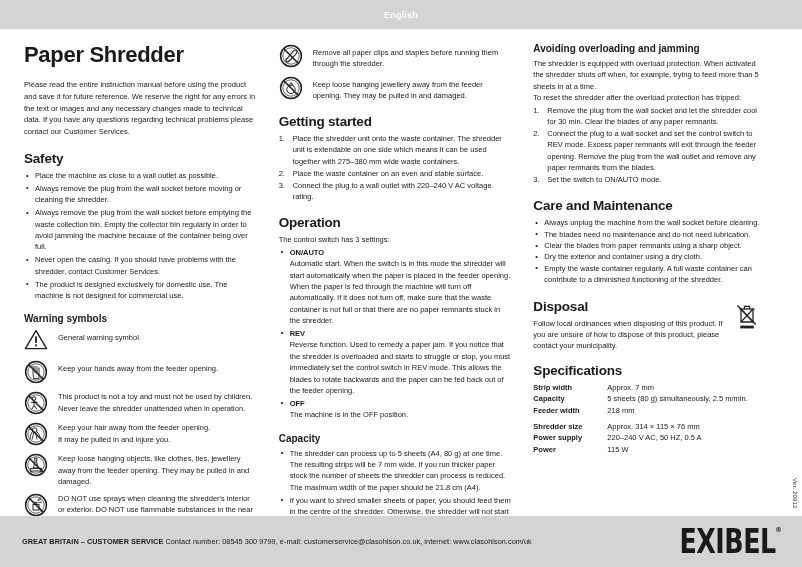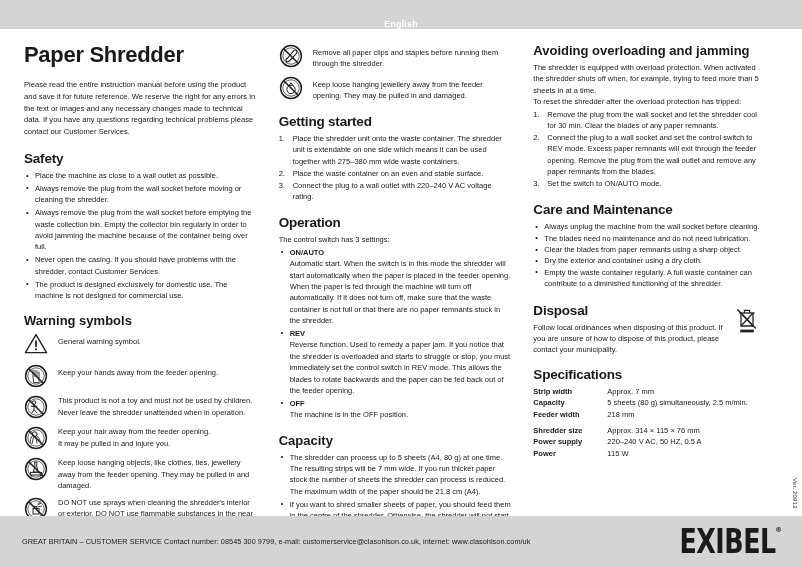--- a/index.html
+++ b/index.html
@@ -12,21 +12,21 @@
     color: #1a1a1a;
     overflow: hidden;
     position: relative;
   }
 
   
   .topbar {
     height: 29px;
     background: #d4d4d4;
     display: flex;
-    align-items: flex-end;
+    align-items: center;
     justify-content: center;
   }
   .topbar .lang {
     color: #ffffff;
     font-size: 9px;
     font-weight: bold;
     letter-spacing: 0.2px;
   }
 
   
@@ -73,21 +73,21 @@
   h2 {
     font-size: 13.5px;
     font-weight: bold;
     letter-spacing: -0.2px;
     margin-top: 13px;
     margin-bottom: 4px;
   }
   h2.tight { margin-top: 11px; }
 
   h3 {
-    font-size: 13px;
+    font-size: 10px;
     font-weight: bold;
     margin-top: 12px;
     margin-bottom: 4px;
   }
   h3.first { margin-top: 0; }
 
   p.body, li {
     font-size: 7.5px;
     line-height: 1.52;
   }
@@ -180,21 +180,21 @@
     bottom: 0;
     left: 0;
     width: 802px;
     height: 51px;
     background: #d4d4d4;
     display: flex;
     align-items: center;
     padding: 0 22px;
   }
   .footer .contact { font-size: 7.3px; letter-spacing: 0.05px; }
-  .footer .contact b { font-weight: normal; }
+  .footer .contact b { font-weight: bold; }
   .brand {
     margin-left: auto;
     font-size: 27px;
     font-weight: bold;
     letter-spacing: -0.5px;
     font-family: "DejaVu Sans", sans-serif;
     transform: scaleY(1.25) scaleX(0.94);
     transform-origin: right center;
     position: relative;
     padding-right: 4px;

